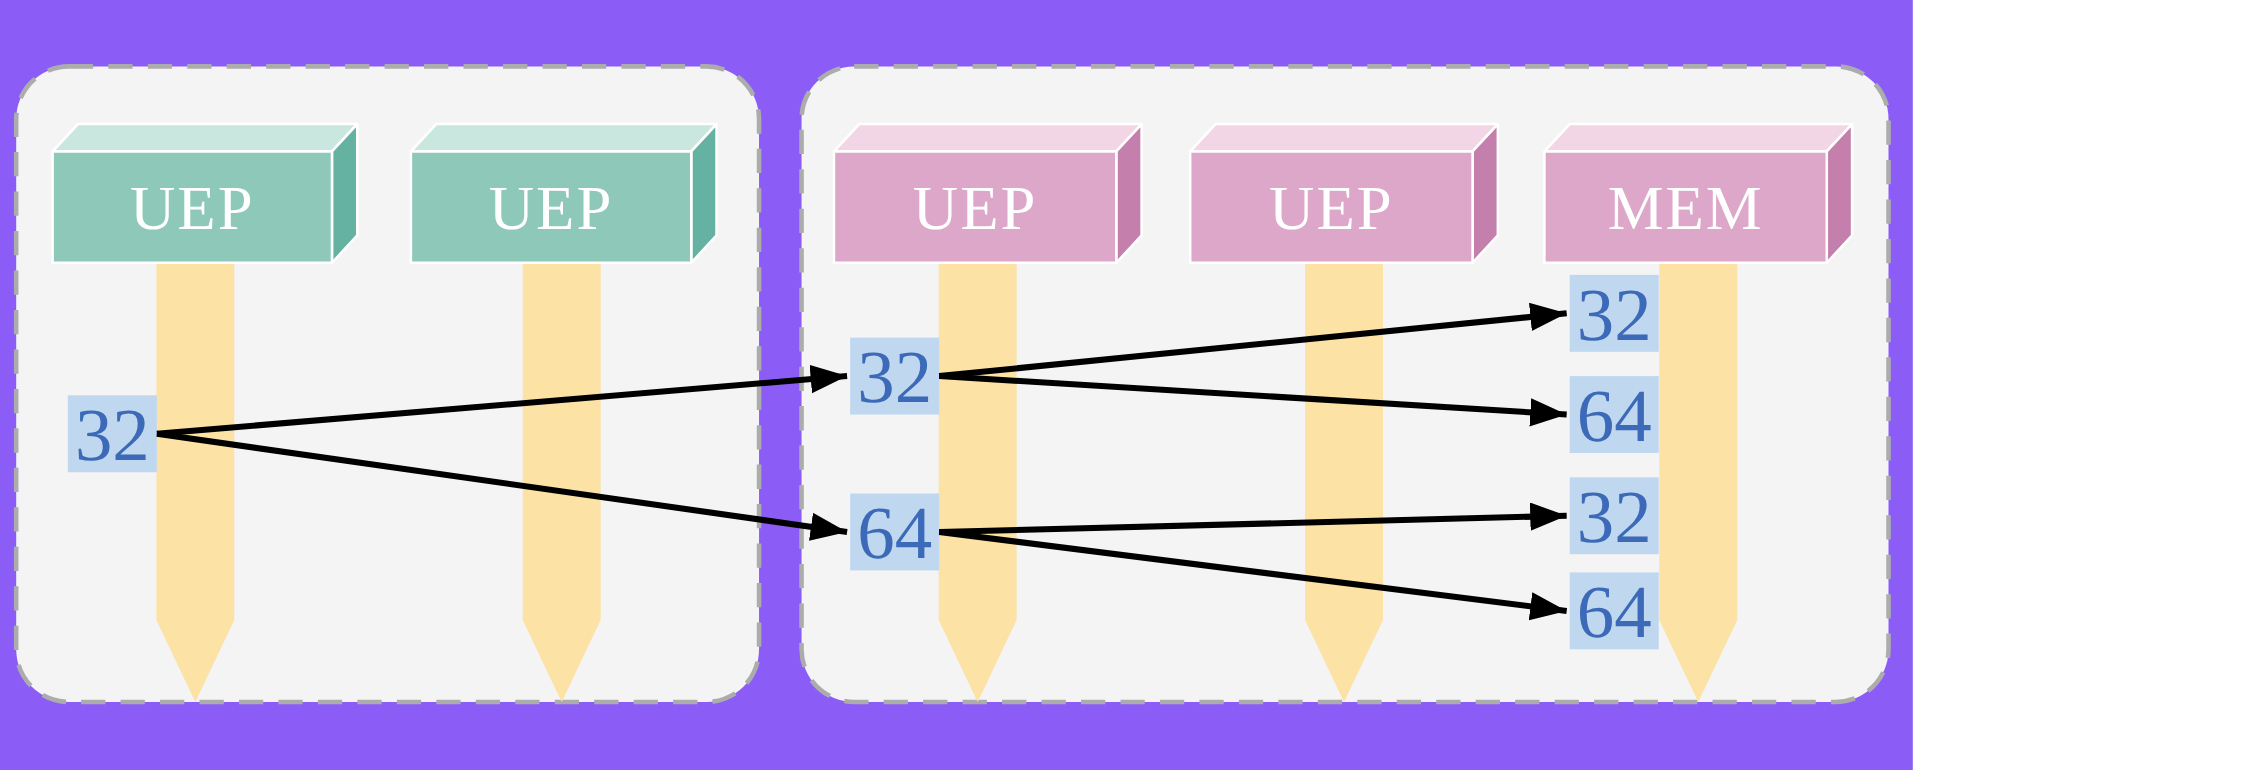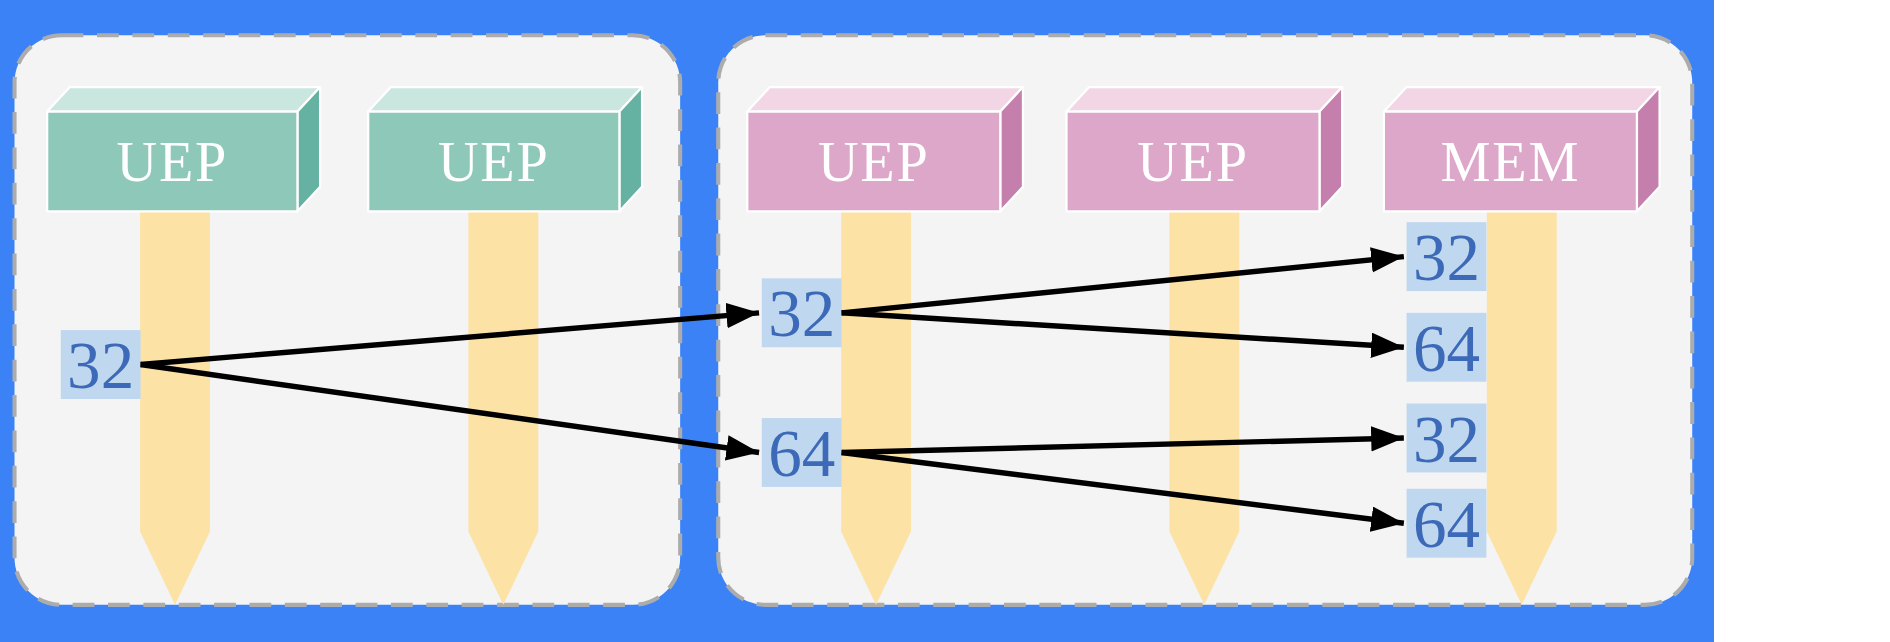--- a/index.html
+++ b/index.html
@@ -1,20 +1,20 @@
 <!DOCTYPE html>
 <html><head>
 <meta charset="utf-8">
 <style>
   html, body { margin: 0; padding: 0; background: #ffffff; }
   .stage {
     position: relative;
-    width: 1714px;
+    width: 1594px;
     height: 642px;
-    background: #3b82f6;
+    background: #8b5cf6;
     font-family: "Liberation Serif", "DejaVu Serif", serif;
   }
   svg { display: block; width: 100%; height: 100%; }
   text { user-select: none; }
 </style>
 </head>
 <body>
 
 <div class="stage">
   <svg id="diagram-svg" viewBox="0 0 1890 642" preserveAspectRatio="xMidYMid meet" role="img">

